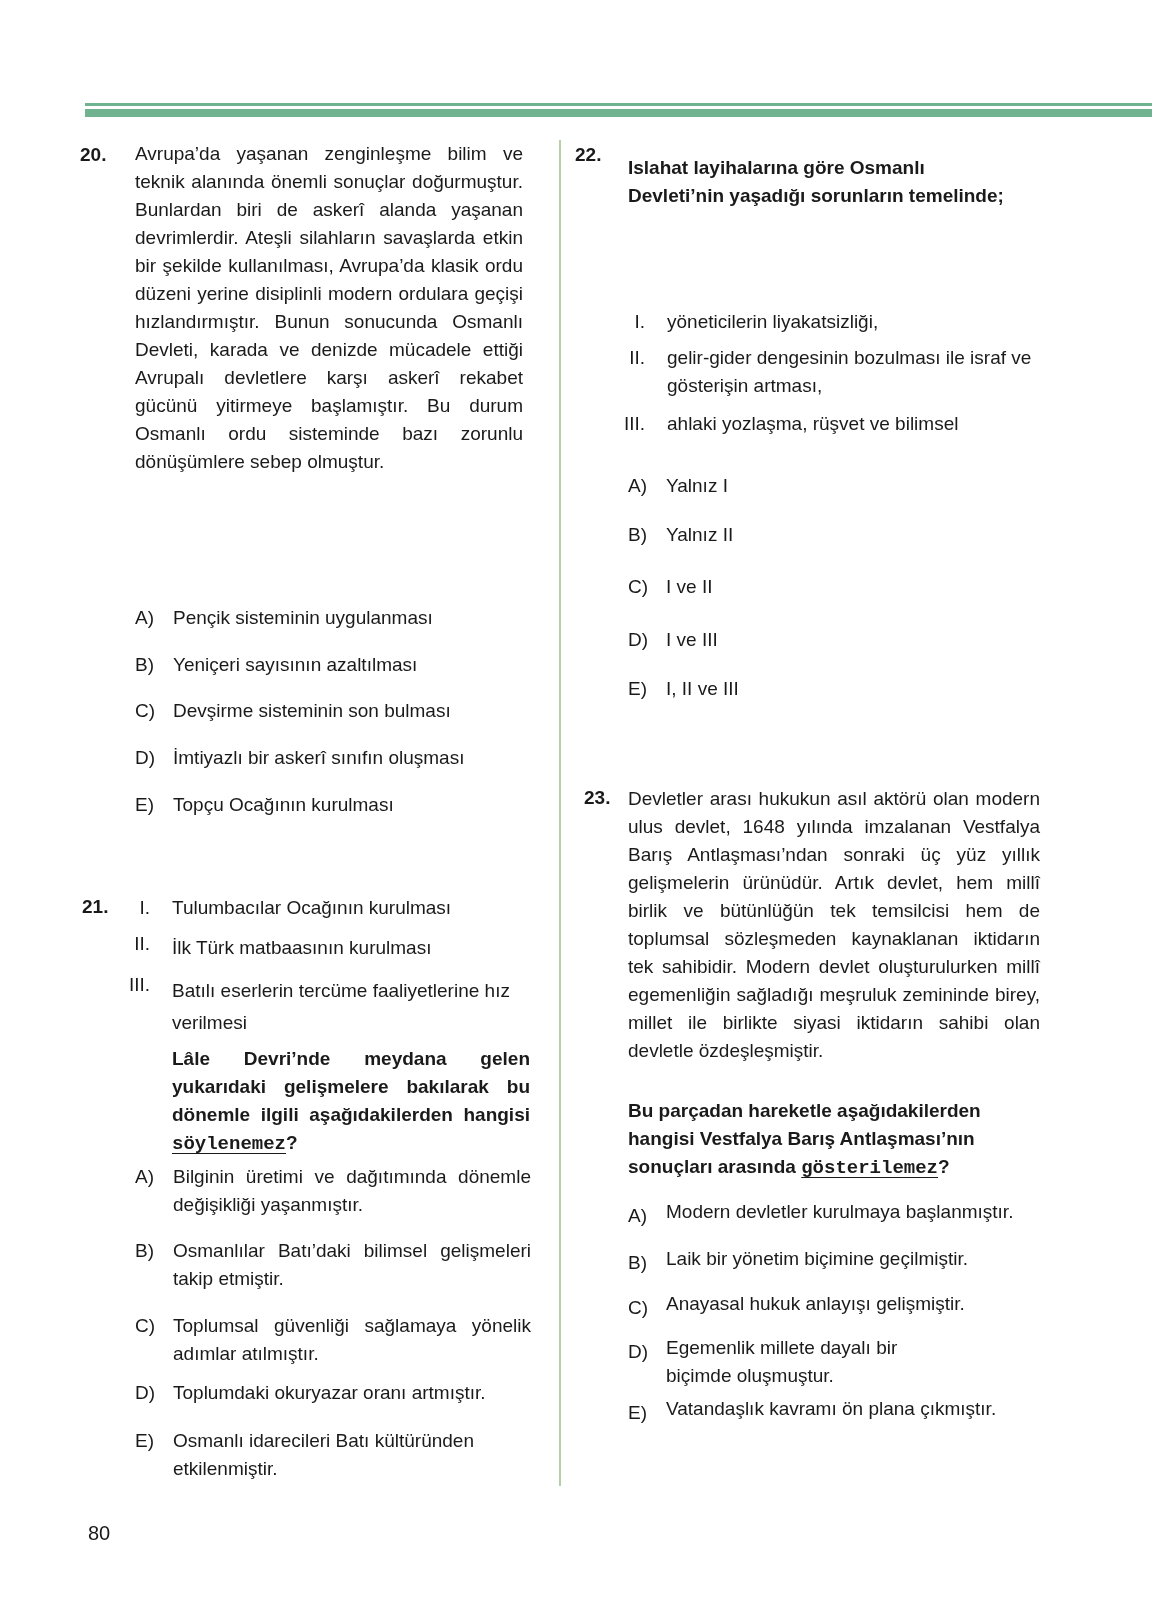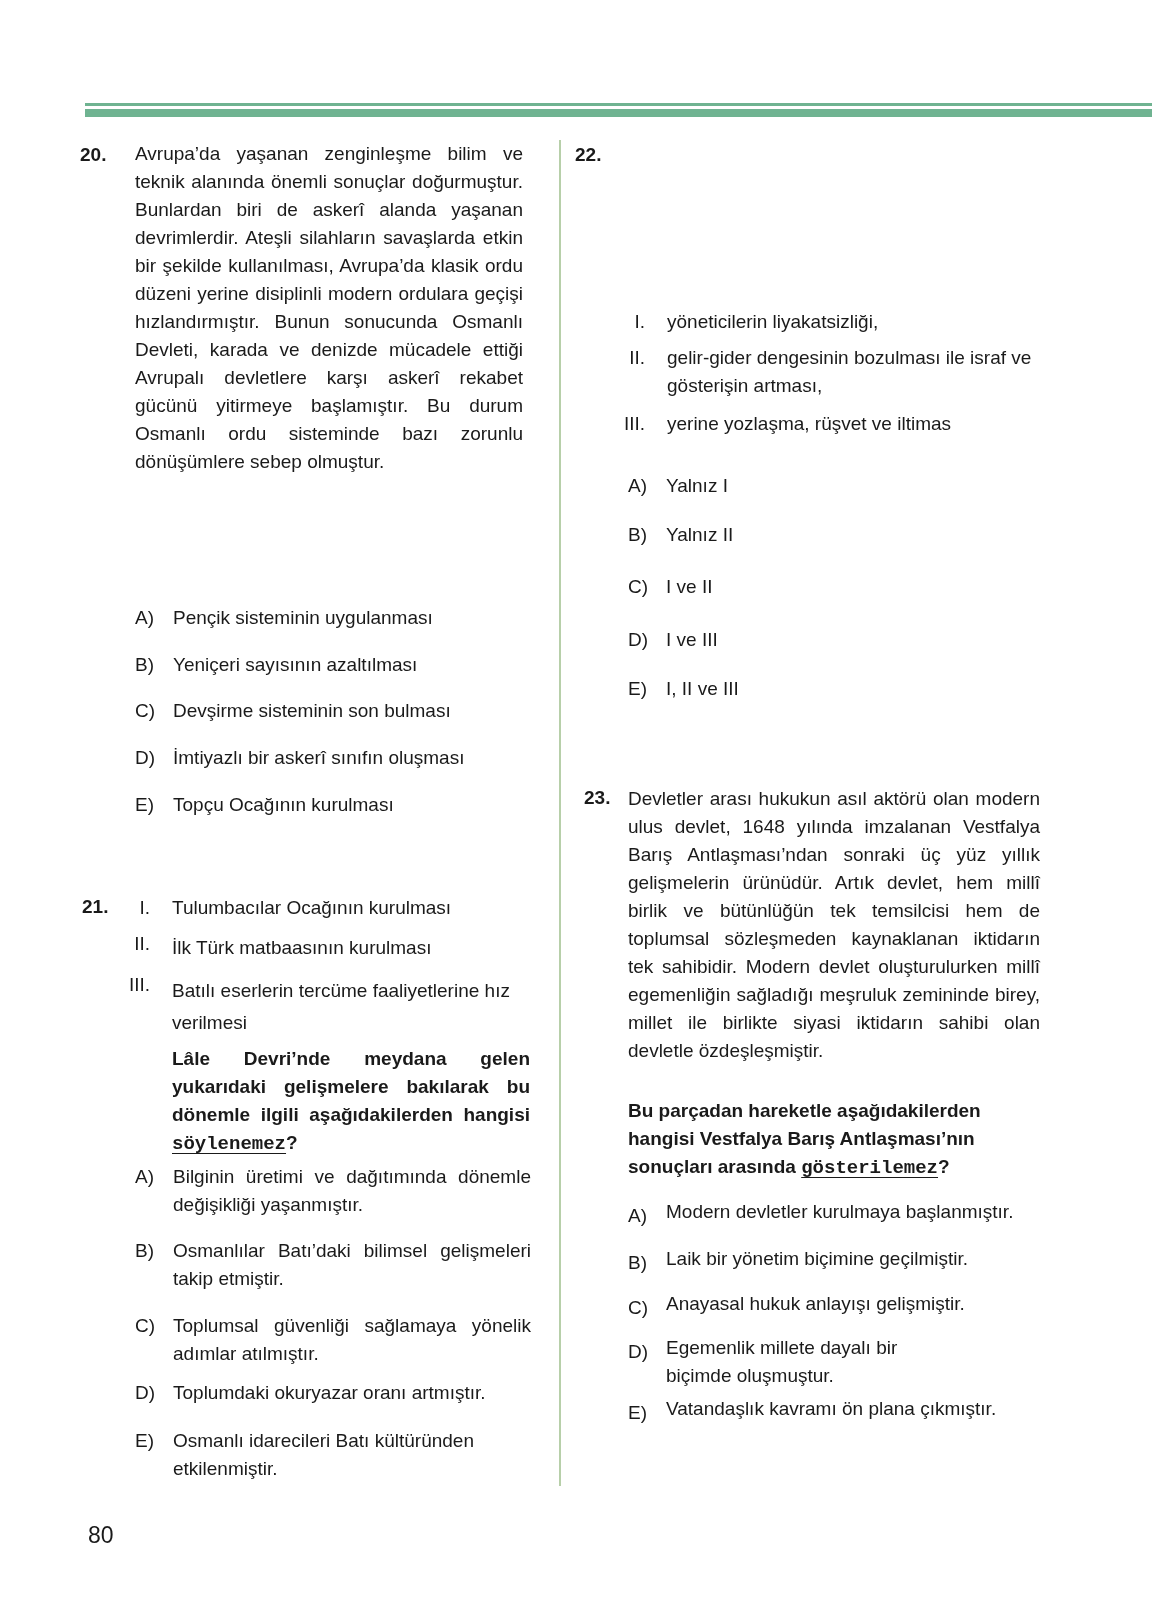--- a/index.html
+++ b/index.html
@@ -14,21 +14,21 @@
   .qnum { position: absolute; font-weight: bold; font-size: 19px; }
   .para { text-align: justify; text-align-last: left; }
   .bold { font-weight: bold; margin-top: 10px; }
   .opt { position: absolute; font-size: 19px; line-height: 28px; }
   .opt .lbl { position: absolute; left: 0; top: 0; }
   .opt .txt { position: absolute; left: 38px; top: 0; }
   .rom { position: absolute; font-size: 19px; line-height: 28px; }
   .rom .lbl { position: absolute; text-align: right; width: 30px; }
   .rom .txt { position: absolute; }
   .ul { text-decoration: underline; text-underline-offset: 4px; font-family: Liberation Mono, monospace; }
-  .pagenum { position: absolute; left: 88px; top: 1522px; font-size: 23px; }
+  .pagenum { position: absolute; left: 88px; top: 1522px; font-size: 20px; }
 </style>
 </head>
 <body>
 
 <div class="topbar-thin"></div>
 <div class="topbar-thick"></div>
 <div class="divider"></div>
 
 <section>
   <div class="qnum" style="left:80px; top:144px;">20.</div>
@@ -92,32 +92,33 @@
   </div>
   <div class="opt" style="left:135px; top:1427px; width:395px;">
     <span class="lbl">E)</span>
     <span class="txt" style="width:330px;">Osmanlı idarecileri Batı kültüründen etkilenmiştir.</span>
   </div>
 </section>
 
 <section>
   <div class="qnum" style="left:575px; top:144px;">22.</div>
   <div class="q" style="left:628px; top:140px; width:395px;">
+    <div class="bold" style="margin-top:14px;">Islahat layihalarına  göre Osmanlı Devleti’nin yaşadığı sorunların temelinde;</div>
   </div>
   <div class="rom" style="left:615px; top:308px; width:420px;">
     <span class="lbl" style="left:0;">I.</span>
     <span class="txt" style="left:52px; width:365px;">yöneticilerin liyakatsizliği,</span>
   </div>
   <div class="rom" style="left:615px; top:344px; width:420px;">
     <span class="lbl" style="left:0;">II.</span>
     <span class="txt" style="left:52px; width:365px;">gelir-gider dengesinin bozulması ile israf ve gösterişin artması,</span>
   </div>
   <div class="rom" style="left:615px; top:410px; width:420px;">
     <span class="lbl" style="left:0;">III.</span>
-    <span class="txt" style="left:52px; width:365px;">yerine yozlaşma, rüşvet ve iltimas</span>
+    <span class="txt" style="left:52px; width:365px;">ahlaki yozlaşma, rüşvet ve bilimsel</span>
   </div>
   <div class="opt" style="left:628px; top:472px; width:395px;">
     <span class="lbl">A)</span>
     <span class="txt">Yalnız I</span>
   </div>
   <div class="opt" style="left:628px; top:521px; width:395px;">
     <span class="lbl">B)</span>
     <span class="txt">Yalnız II</span>
   </div>
   <div class="opt" style="left:628px; top:573px; width:395px;">

